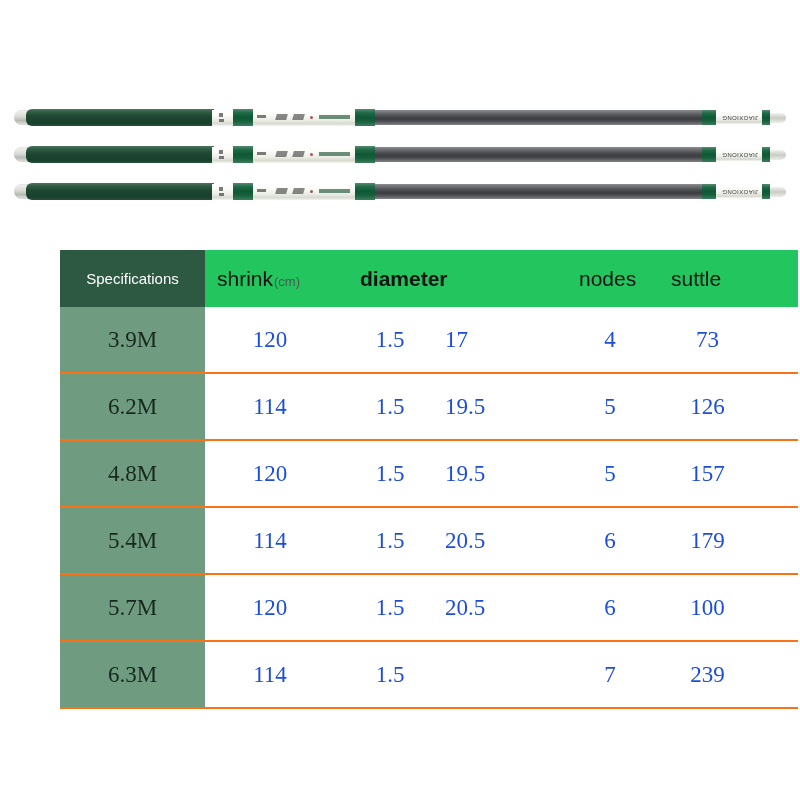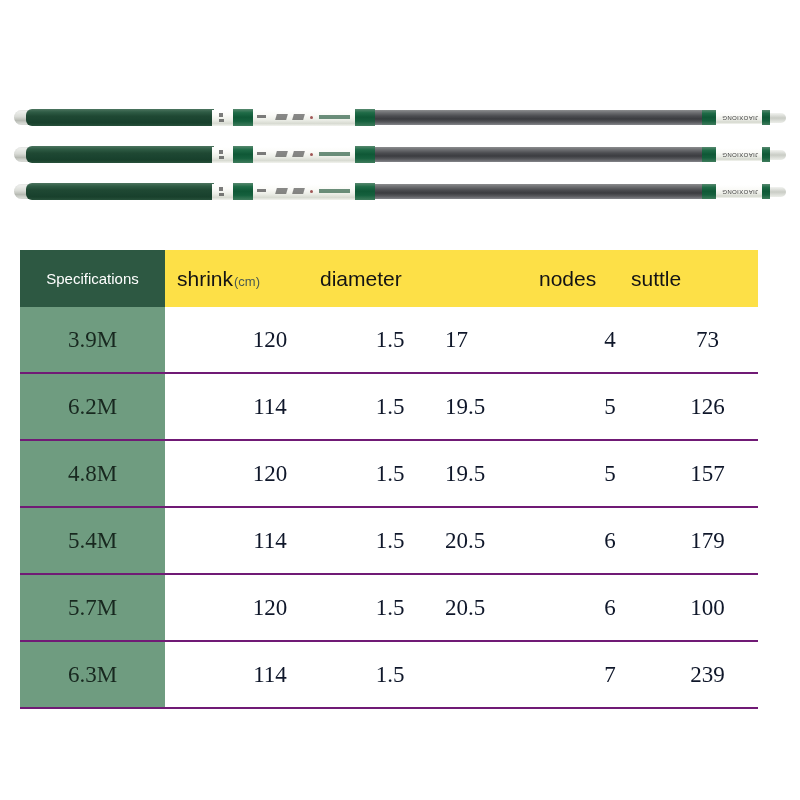--- a/index.html
+++ b/index.html
@@ -153,93 +153,93 @@
   #spec-table {
     position: absolute;
     left: 20px;
     top: 250px;
     width: 738px;
   }
 
   .spec-row {
     display: flex;
     width: 100%;
+    margin-left: 40px;
   }
 
   
   .spec-header {
     height: 57px;
   }
   .spec-header .cell-spec {
     background: #2d5842;
     color: #ffffff;
     font-size: 15px;
     display: flex;
     align-items: center;
     justify-content: center;
   }
   .spec-header .cell-data {
-    background: #fde047;
+    background: #22c55e;
     color: #1a1a1a;
     display: flex;
     align-items: center;
   }
   .spec-header .hdr-label {
     font-size: 21px;
     color: #141414;
     white-space: nowrap;
   }
   .spec-header .hdr-unit {
     font-size: 13px;
     color: #4a5a50;
     margin-left: 1px;
   }
 
   
   .spec-body-row {
     height: 65px;
-    border-bottom: 2px solid #701a75;
-    gap: 40px;
+    border-bottom: 2px solid #f97316;
   }
   .spec-body-row .cell-spec {
     background: #6f9c80;
     color: #18281f;
     font-size: 23px;
     display: flex;
     align-items: center;
     justify-content: center;
     font-family: "Liberation Serif", serif;
   }
   .spec-body-row .cell-data {
     background: #ffffff;
     display: flex;
     align-items: center;
   }
   .spec-body-row .val {
     font-family: "Liberation Serif", serif;
     font-size: 23px;
-    color: #0f172a;
+    color: #1d4ed8;
     text-align: center;
   }
 
   
   .cell-spec { width: 145px; flex: 0 0 145px; }
   .cell-data { width: 593px; flex: 0 0 593px; position: relative; }
 
   .col { position: absolute; top: 0; height: 100%;
          display: flex; align-items: center; }
   .col-shrink   { left: 0px;   width: 130px; justify-content: center; }
   .col-diam1    { left: 130px; width: 110px; justify-content: center; }
   .col-diam2    { left: 240px; width: 120px; justify-content: flex-start; }
   .col-nodes    { left: 360px; width: 90px;  justify-content: center; }
   .col-suttle   { left: 450px; width: 105px; justify-content: center; }
 
   
   .spec-header .col-shrink  { justify-content: flex-start; padding-left: 12px; }
-  .spec-header .col-diam1   { justify-content: flex-start; padding-left: 25px; }
+  .spec-header .col-diam1   { justify-content: flex-start; padding-left: 25px; font-weight: bold; }
   .spec-header .col-diam2   { justify-content: flex-start; padding-left: 0px;  }
   .spec-header .col-nodes   { justify-content: flex-start; padding-left: 14px; }
   .spec-header .col-suttle  { justify-content: flex-start; padding-left: 16px; }
 
   .hdr-inline { display: flex; align-items: baseline; }
 </style>
 </head>
 <body>
 
 <div id="product-photo">

